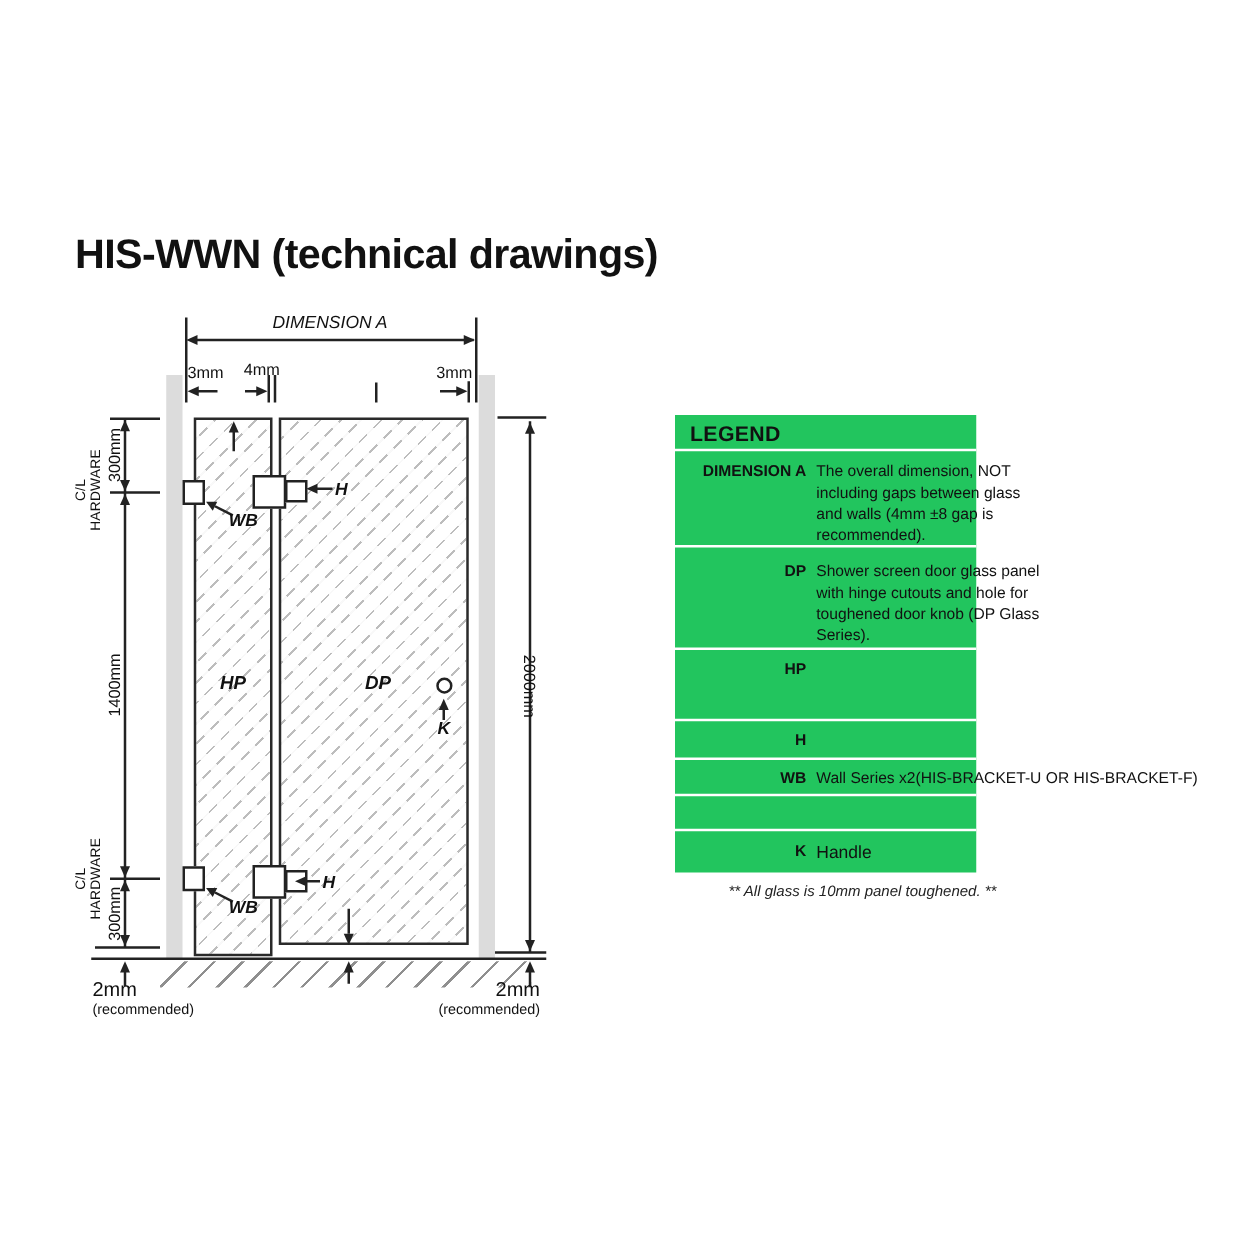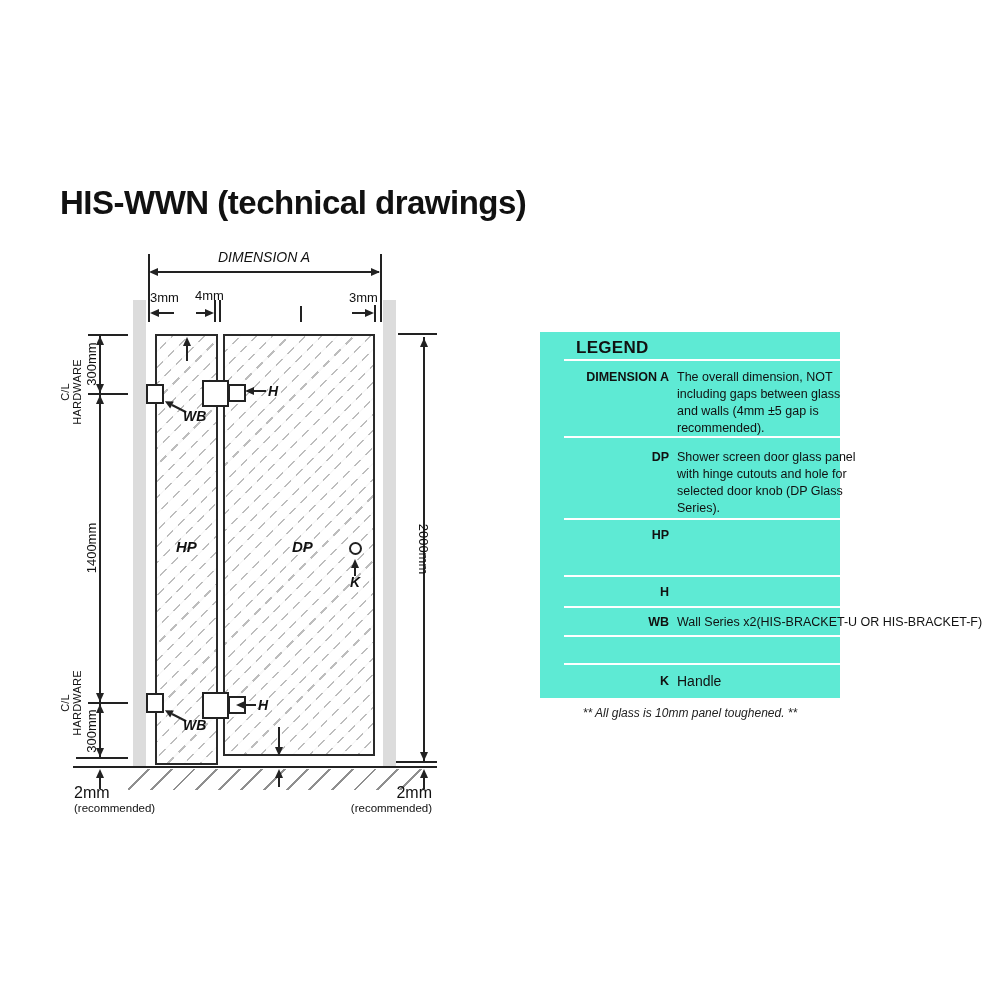--- a/index.html
+++ b/index.html
@@ -48,21 +48,21 @@
   .t-ital { font-style: italic; }
   .t-bold { font-weight: bold; }
   .rot    { position:absolute; display:flex; flex-direction:column; align-items:center; justify-content:center; text-align:center; }
   .rot-ccw{ transform: rotate(-90deg); }
   .rot-cw { transform: rotate(90deg); }
   .clh { font-size: 11px; line-height: 12px; letter-spacing: .2px; }
 
   #title { position:absolute; left:60px; top:184px; font-size:33px; font-weight:bold; letter-spacing:-.5px; }
 
   
-  #legend { position:absolute; left:540px; top:332px; width:300px; background:#5eead4;padding-left:24px; }
+  #legend { position:absolute; left:540px; top:332px; width:241px; background:#22c55e; }
   .lg-header { height:27px; padding:6px 0 0 12px; font-size:17px; font-weight:bold; letter-spacing:.3px; }
   .lg-row { display:flex; border-top:2px solid #fff; padding:0 2px 0 10px; }
   .lg-term { width:95px; text-align:right; font-weight:bold; font-size:12.5px; line-height:17px; flex:none; }
   .lg-desc { margin-left:8px; font-size:12.5px; line-height:17px; width:183px; flex:none; }
   .lg-desc.nowrap { white-space:nowrap; width:auto; }
   #legend-footnote { position:absolute; left:540px; top:706px; width:300px; text-align:center;
                      font-size:12px; font-style:italic; color:#222; }
 
   .circle { position:absolute; width:13px; height:13px; border:2px solid #222; border-radius:50%; background:#fff; }
 </style>
@@ -187,25 +187,25 @@
       <div class="t-dim" style="font-size:16px;">2mm</div>
       <div style="font-size:11.5px;">(recommended)</div>
     </div>
   </div>
 
   <div id="legend">
     <div class="lg-header">LEGEND</div>
 
     <div class="lg-row" style="height:77px;padding-top:8px;">
       <div class="lg-term">DIMENSION A</div>
-      <div class="lg-desc">The overall dimension, NOT including gaps between glass and walls (4mm ±5 gap is recommended).</div>
+      <div class="lg-desc">The overall dimension, NOT including gaps between glass and walls (4mm ±8 gap is recommended).</div>
     </div>
     <div class="lg-row" style="height:82px;padding-top:11px;">
       <div class="lg-term">DP</div>
-      <div class="lg-desc">Shower screen door glass panel with hinge cutouts and hole for selected door knob (DP Glass Series).</div>
+      <div class="lg-desc">Shower screen door glass panel with hinge cutouts and hole for toughened door knob (DP Glass Series).</div>
     </div>
     <div class="lg-row" style="height:57px;padding-top:7px;">
       <div class="lg-term">HP</div>
     </div>
     <div class="lg-row" style="height:31px;padding-top:7px;">
       <div class="lg-term">H</div>
     </div>
     <div class="lg-row" style="height:29px;padding-top:6px;">
       <div class="lg-term">WB</div>
       <div class="lg-desc nowrap">Wall Series x2(HIS-BRACKET-U OR HIS-BRACKET-F)</div>

